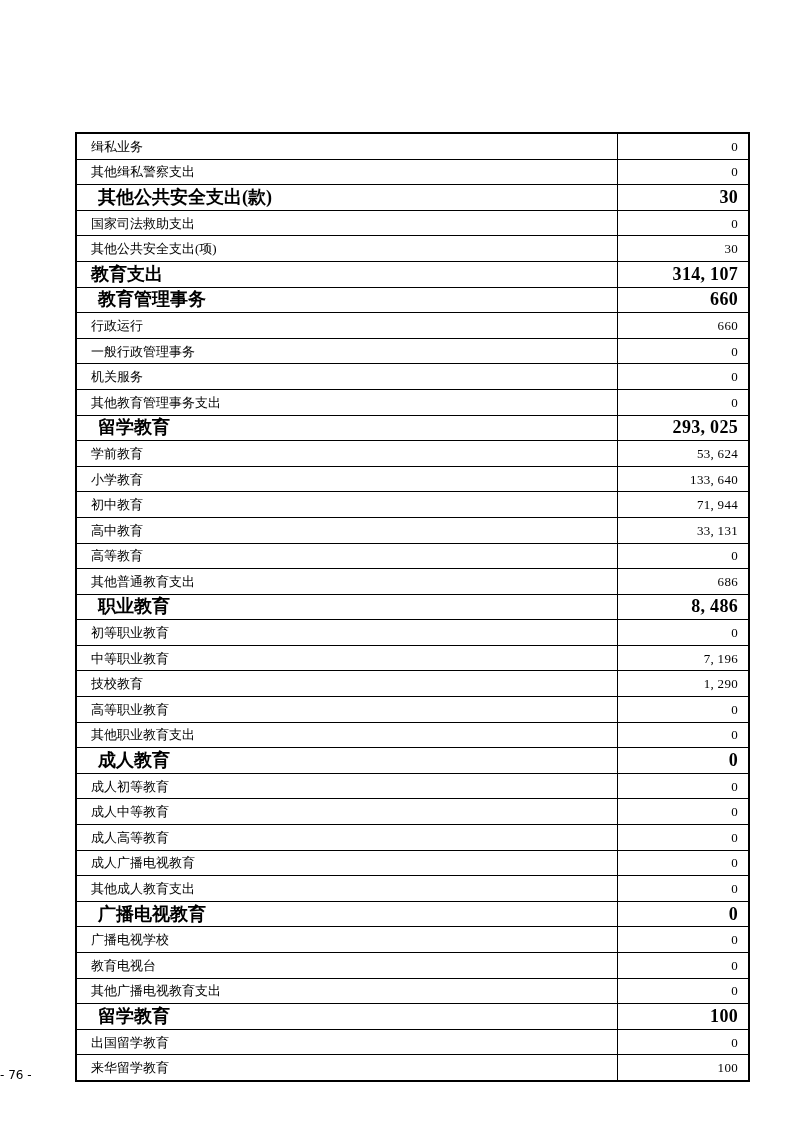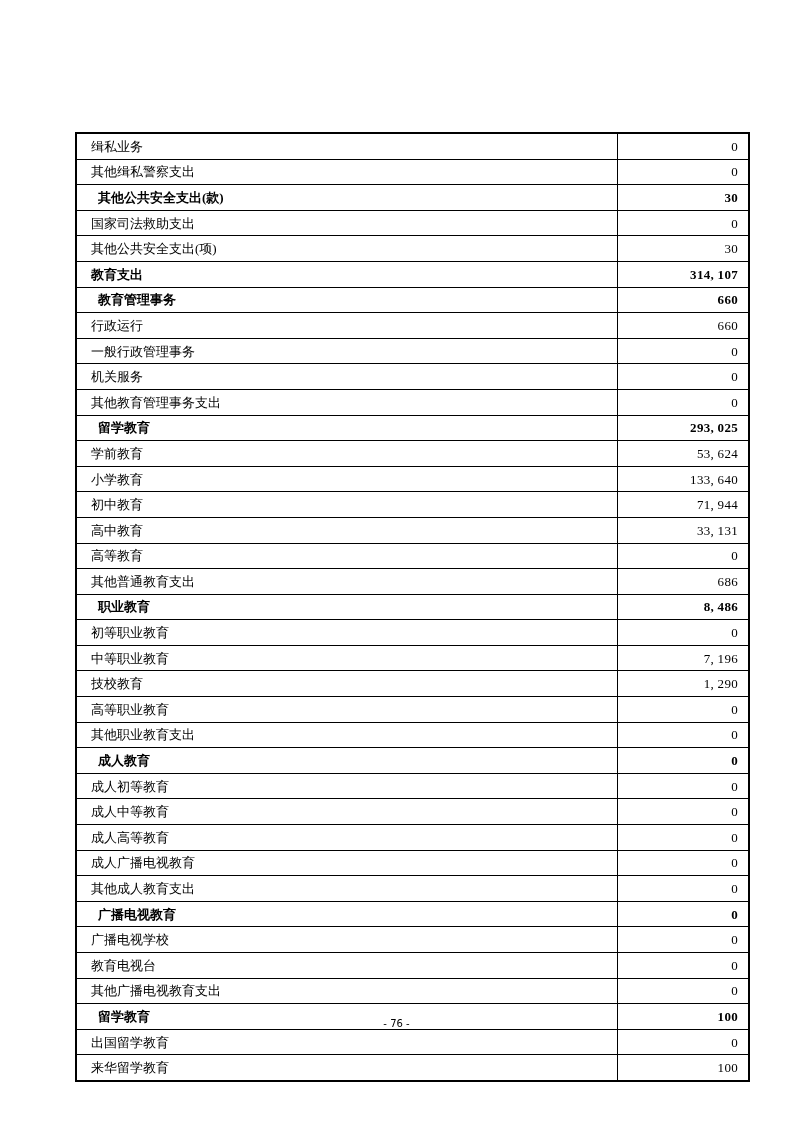--- a/index.html
+++ b/index.html
@@ -43,31 +43,31 @@
     text-align: right;
     padding-right: 10px;
     font-family: "Liberation Serif", "DejaVu Serif", serif;
     letter-spacing: 0.3px;
   }
   td.level-0 { padding-left: 14px; }
   td.level-1 { padding-left: 21px; }
   td.level-2 { padding-left: 14px; }
   tr.bold td {
     font-weight: bold;
-    font-size: 13px;
+    font-size: 18px;
     margin-top: 48px;
   }
   .page-footer {
     position: absolute;
     left: 0;
-    top: 1018px;
+    top: 1068px;
     width: 100%;
-    text-align: center;
+    text-align: left;
     font-family: "DejaVu Sans", "Liberation Sans", sans-serif;
-    font-size: 10px;
+    font-size: 12px;
     color: #000000;
   }
 </style>
 </head>
 <body>
 
 <div class="page">
 
   <table class="budget-table">
     <tbody>

